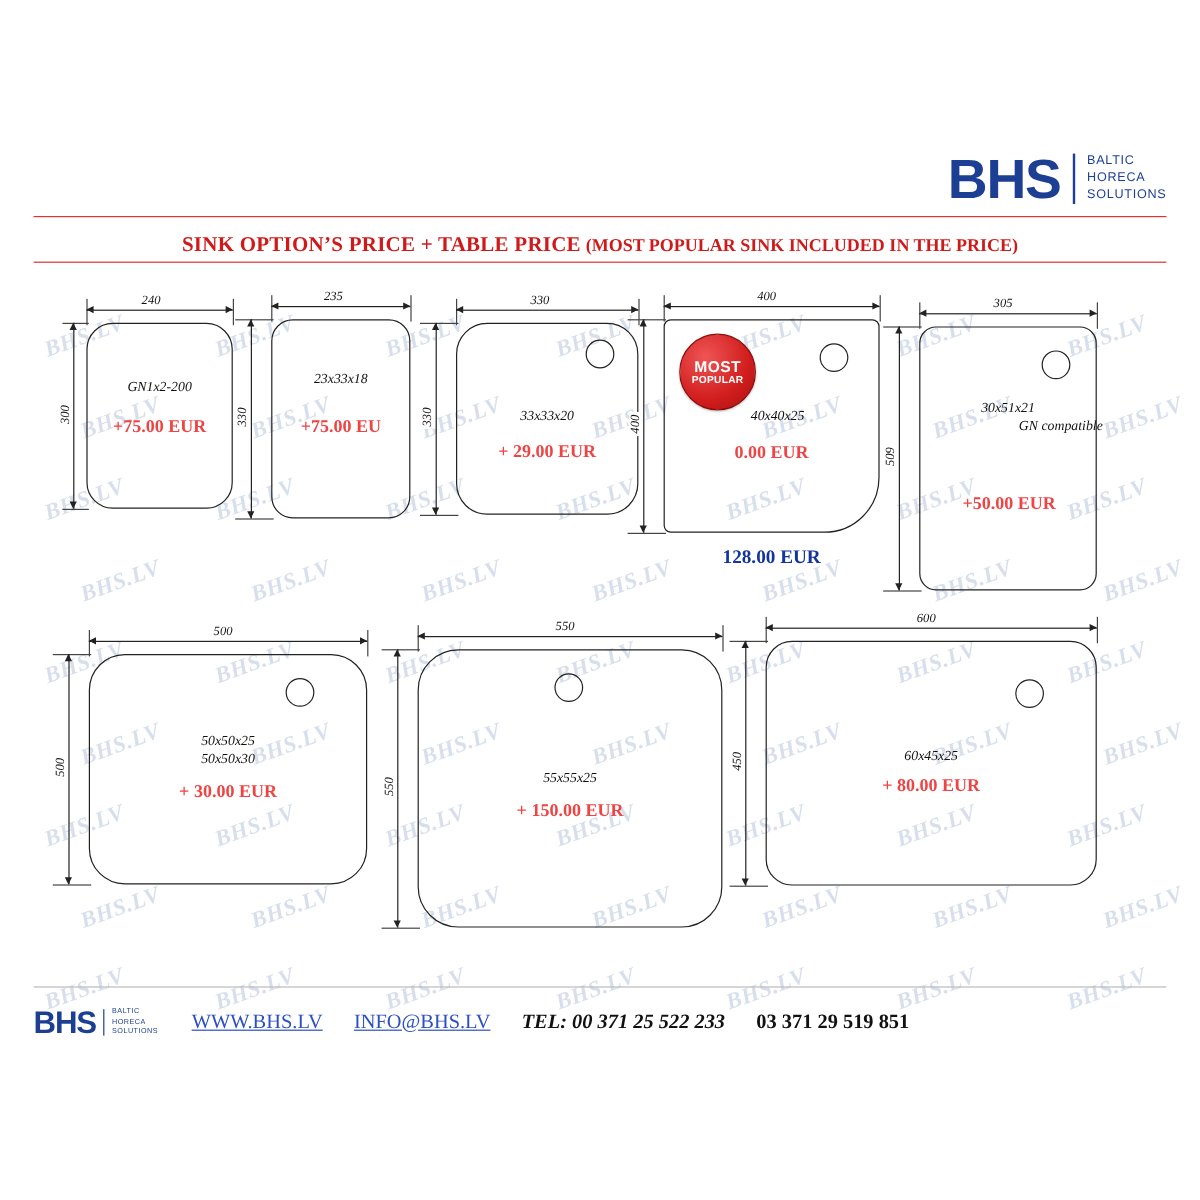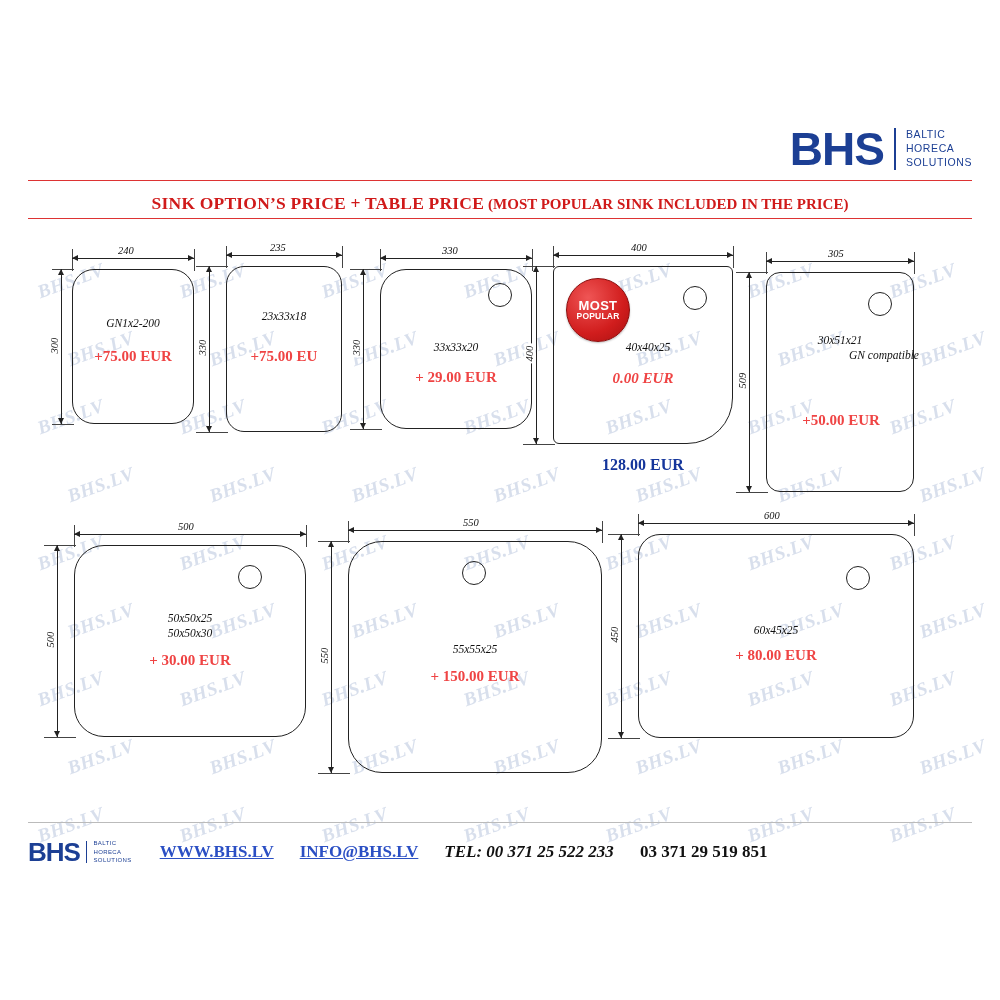--- a/index.html
+++ b/index.html
@@ -118,21 +118,21 @@
   #footer .flogo .bhs{
     font-family:"Liberation Sans", sans-serif;font-weight:bold;font-size:26px;
     color:#1c3f94;letter-spacing:-1px;line-height:1;
   }
   #footer .flogo .bar{width:1.5px;height:22px;background:#1c3f94;}
   #footer .flogo .sub{
     font-family:"Liberation Sans", sans-serif;font-size:6px;color:#1c3f94;
     line-height:1.4;letter-spacing:.4px;
   }
   #footer a, #footer .linkish{
-    color:#2b4fc4;font-weight:bold;font-size:17px;text-decoration:underline;
+    color:#2b4fc4;font-weight:normal;font-size:17px;text-decoration:underline;
     margin-right:26px;white-space:nowrap;
   }
   #footer .tel{
     font-style:italic;font-weight:bold;font-size:17px;color:#111;
     margin-right:26px;white-space:nowrap;
   }
   #footer .tel2{font-weight:bold;font-size:17px;color:#111;white-space:nowrap;}
 </style>
 </head>
 <body>
@@ -210,21 +210,21 @@
     </div>
     <div class="ext" style="left:553px;top:246px;width:1px;height:22px;"></div>
     <div class="ext" style="left:733px;top:246px;width:1px;height:22px;"></div>
     <div class="dimh" style="left:553px;top:255px;width:180px;"></div>
     <div class="dimtext" style="left:629px;top:242px;">400</div>
     <div class="ext" style="left:523px;top:266px;width:32px;height:1px;"></div>
     <div class="ext" style="left:523px;top:444px;width:32px;height:1px;"></div>
     <div class="dimv" style="left:536px;top:266px;height:178px;"></div>
     <div class="dimtext vert" style="left:520px;top:348px;">400</div>
     <div class="lbl" style="left:578px;top:341px;width:140px;">40x40x25</div>
-    <div class="price" style="left:563px;top:370px;width:160px;font-style:italic;">0.00 EUR</div>
+    <div class="price" style="left:563px;top:370px;width:160px;">0.00 EUR</div>
     <div class="price blue" style="left:548px;top:456px;width:190px;">128.00 EUR</div>
   </div>
 
   <div>
     <div class="sink" style="left:766px;top:272px;width:148px;height:220px;">
       <div class="body" style="border-radius:14px;"></div>
       <div class="drain" style="right:22px;top:20px;"></div>
     </div>
     <div class="ext" style="left:766px;top:252px;width:1px;height:22px;"></div>
     <div class="ext" style="left:914px;top:252px;width:1px;height:22px;"></div>

